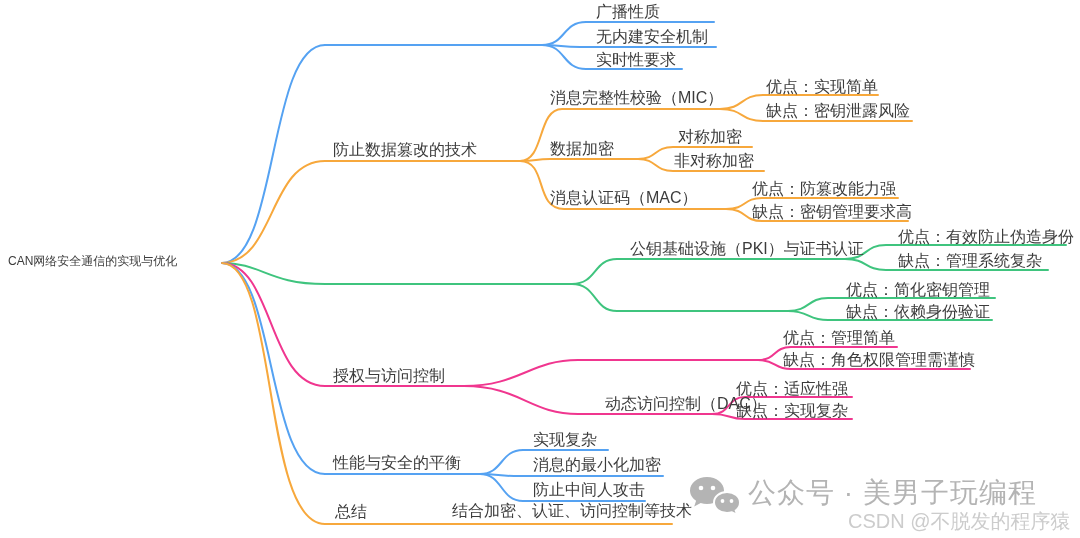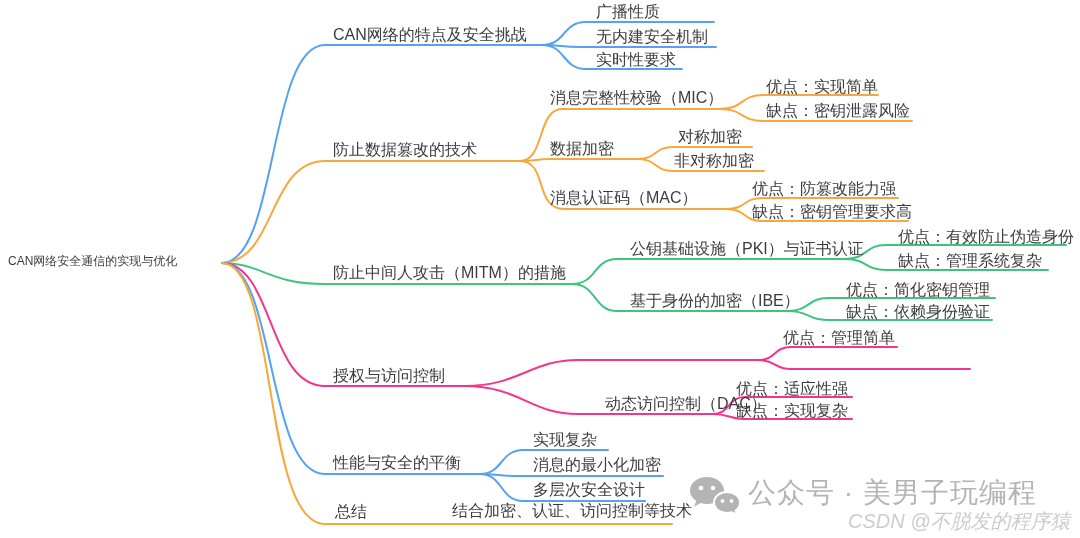--- a/index.html
+++ b/index.html
@@ -17,21 +17,21 @@
     position:absolute;white-space:nowrap;font-size:16px;line-height:16px;
     color:var(--c-text);cursor:default;
   }
   .root-lbl{font-size:12px;line-height:18px;}
   .wm-main{
     position:absolute;left:748px;top:477px;font-size:28px;line-height:32px;
     color:var(--c-watermark);letter-spacing:1px;white-space:nowrap;text-align:center;
   }
   .wm-sub{
     position:absolute;left:848px;top:510px;font-size:20px;line-height:22px;
-    color:var(--c-watermark2);white-space:nowrap;font-style:italic;
+    color:var(--c-watermark2);white-space:nowrap;
   }
   .wm-icon{position:absolute;left:686px;top:475px;}
 </style>
 </head>
 <body>
 
 <div class="canvas">
 
   <svg class="connectors" width="1080" height="538" viewBox="0 0 1080 538">
 
@@ -91,54 +91,52 @@
       <path class="st-blue" d="M480,474 C503,474 500,501 523,501 H645"></path>
     </g>
 
     <g>
       <path class="st-orange" d="M325,524 H672"></path>
     </g>
   </svg>
 
   <div class="lbl root-lbl" style="left:8px;top:252px">CAN网络安全通信的实现与优化</div>
 
-  <div class="lbl" style="left:333px;top:27px">CAN网络的特点及安全挑战</div>
   <div class="lbl" style="left:596px;top:4px">广播性质</div>
   <div class="lbl" style="left:596px;top:29px">无内建安全机制</div>
   <div class="lbl" style="left:596px;top:52px">实时性要求</div>
 
   <div class="lbl" style="left:333px;top:142px">防止数据篡改的技术</div>
   <div class="lbl" style="left:550px;top:90px">消息完整性校验（MIC）</div>
   <div class="lbl" style="left:766px;top:79px">优点：实现简单</div>
   <div class="lbl" style="left:766px;top:103px">缺点：密钥泄露风险</div>
   <div class="lbl" style="left:550px;top:141px">数据加密</div>
   <div class="lbl" style="left:678px;top:129px">对称加密</div>
   <div class="lbl" style="left:674px;top:153px">非对称加密</div>
   <div class="lbl" style="left:550px;top:190px">消息认证码（MAC）</div>
   <div class="lbl" style="left:752px;top:181px">优点：防篡改能力强</div>
   <div class="lbl" style="left:752px;top:204px">缺点：密钥管理要求高</div>
 
-  <div class="lbl" style="left:333px;top:265px">防止中间人攻击（MITM）的措施</div>
   <div class="lbl" style="left:630px;top:241px">公钥基础设施（PKI）与证书认证</div>
   <div class="lbl" style="left:898px;top:229px">优点：有效防止伪造身份</div>
   <div class="lbl" style="left:898px;top:253px">缺点：管理系统复杂</div>
-  <div class="lbl" style="left:630px;top:293px">基于身份的加密（IBE）</div>
   <div class="lbl" style="left:846px;top:282px">优点：简化密钥管理</div>
   <div class="lbl" style="left:846px;top:304px">缺点：依赖身份验证</div>
 
   <div class="lbl" style="left:333px;top:368px">授权与访问控制</div>
   <div class="lbl" style="left:783px;top:330px">优点：管理简单</div>
+  <div class="lbl" style="left:783px;top:352px">缺点：角色权限管理需谨慎</div>
   <div class="lbl" style="left:605px;top:396px">动态访问控制（DAC）</div>
   <div class="lbl" style="left:736px;top:381px">优点：适应性强</div>
   <div class="lbl" style="left:736px;top:403px">缺点：实现复杂</div>
 
   <div class="lbl" style="left:333px;top:455px">性能与安全的平衡</div>
   <div class="lbl" style="left:533px;top:432px">实现复杂</div>
   <div class="lbl" style="left:533px;top:457px">消息的最小化加密</div>
-  <div class="lbl" style="left:533px;top:482px">多层次安全设计</div>
+  <div class="lbl" style="left:533px;top:482px">防止中间人攻击</div>
 
   <div class="lbl" style="left:335px;top:504px">总结</div>
   <div class="lbl" style="left:452px;top:503px">结合加密、认证、访问控制等技术</div>
 
   <svg class="wm-icon" width="56" height="48" viewBox="0 0 56 48">
     <g fill="#B4B4B4">
       <path d="M21,2 C11.6,2 4,8.0 4,15.5 C4,19.7 6.4,23.4 10.1,25.8 L8.2,31.5 L14.7,28.1 C16.6,28.7 18.8,29 21,29 C30.4,29 38,22.9 38,15.5 C38,8.0 30.4,2 21,2 Z"></path>
     </g>
     <circle cx="15" cy="13" r="2.3" fill="#ffffff"></circle>
     <circle cx="27" cy="13" r="2.3" fill="#ffffff"></circle>

